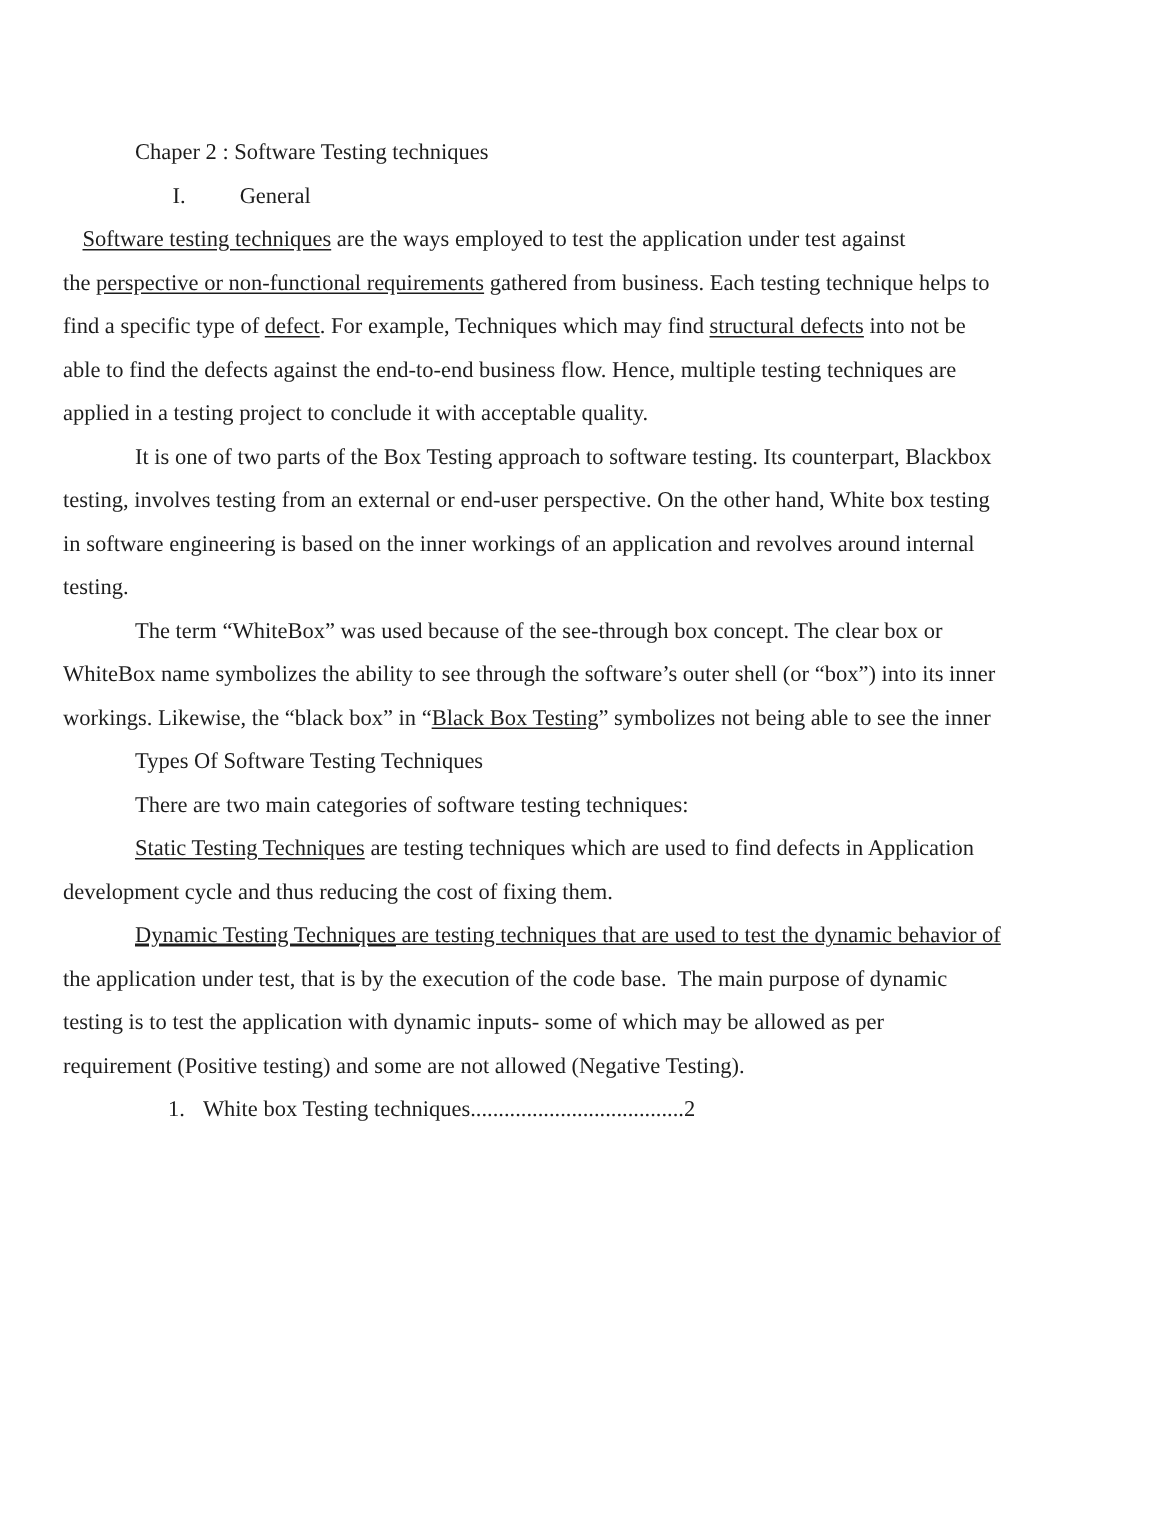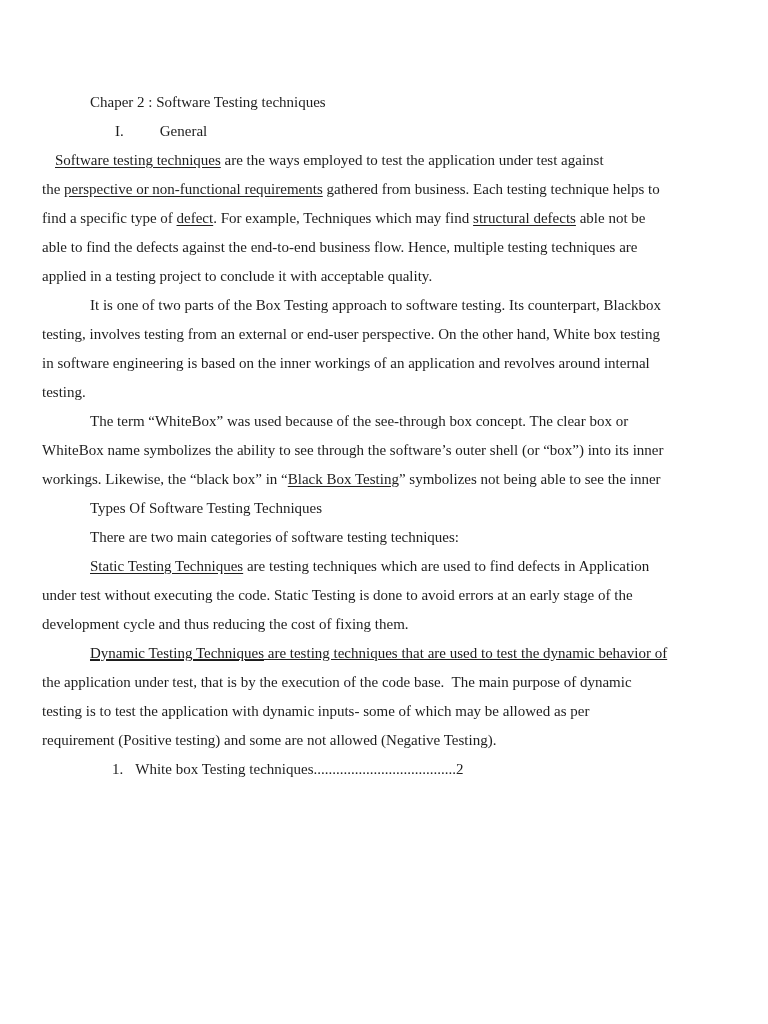--- a/index.html
+++ b/index.html
@@ -48,34 +48,33 @@
 </head>
 <body style="background: rgb(255, 255, 255);">
 
 <div class="viewer">
   <div class="page">
     <div class="content" id="doc-content" style="color: rgb(29, 29, 29);">
         <div class="line" style="padding-left: 48px;"><span class="seg">Chaper 2 : Software Testing techniques</span></div>
         <div class="line" style="padding-left: 73px;"><span class="seg">I.</span><span class="seg" style="margin-left: 36px;">General</span></div>
         <div class="line" style="padding-left: 13px;"><span class="seg u">Software testing techniques</span><span class="seg"> are the ways employed to test the application under test against</span></div>
         <div class="line"><span class="seg">the </span><span class="seg u">perspective or non-functional requirements</span><span class="seg"> gathered from business. Each testing technique helps to</span></div>
-        <div class="line"><span class="seg">find a specific type of </span><span class="seg u">defect</span><span class="seg">. For example, Techniques which may find </span><span class="seg u">structural defects</span><span class="seg"> able not be</span></div>
+        <div class="line"><span class="seg">find a specific type of </span><span class="seg u">defect</span><span class="seg">. For example, Techniques which may find </span><span class="seg u">structural defects</span><span class="seg"> into not be</span></div>
         <div class="line"><span class="seg">able to find the defects against the end-to-end business flow. Hence, multiple testing techniques are</span></div>
         <div class="line"><span class="seg">applied in a testing project to conclude it with acceptable quality.</span></div>
         <div class="line" style="padding-left: 48px;"><span class="seg">It is one of two parts of the Box Testing approach to software testing. Its counterpart, Blackbox</span></div>
         <div class="line"><span class="seg">testing, involves testing from an external or end-user perspective. On the other hand, White box testing</span></div>
         <div class="line"><span class="seg">in software engineering is based on the inner workings of an application and revolves around internal</span></div>
         <div class="line"><span class="seg">testing.</span></div>
         <div class="line" style="padding-left: 48px;"><span class="seg">The term “WhiteBox” was used because of the see-through box concept. The clear box or</span></div>
         <div class="line"><span class="seg">WhiteBox name symbolizes the ability to see through the software’s outer shell (or “box”) into its inner</span></div>
         <div class="line"><span class="seg">workings. Likewise, the “black box” in “</span><span class="seg u">Black Box Testing</span><span class="seg">” symbolizes not being able to see the inner</span></div>
         <div class="line" style="padding-left: 48px;"><span class="seg">Types Of Software Testing Techniques</span></div>
         <div class="line" style="padding-left: 48px;"><span class="seg">There are two main categories of software testing techniques:</span></div>
         <div class="line" style="padding-left: 48px;"><span class="seg u">Static Testing Techniques</span><span class="seg"> are testing techniques which are used to find defects in Application</span></div>
-        <div class="line"><span class="seg">under test without executing the code. Static Testing is done to avoid errors at an early stage of the</span></div>
         <div class="line"><span class="seg">development cycle and thus reducing the cost of fixing them.</span></div>
         <div class="line" style="padding-left: 48px; text-decoration: underline;"><span class="seg u">Dynamic Testing Techniques</span><span class="seg"> are testing techniques that are used to test the dynamic behavior of</span></div>
         <div class="line"><span class="seg">the application under test, that is by the execution of the code base.  The main purpose of dynamic</span></div>
         <div class="line"><span class="seg">testing is to test the application with dynamic inputs- some of which may be allowed as per</span></div>
         <div class="line"><span class="seg">requirement (Positive testing) and some are not allowed (Negative Testing).</span></div>
         <div class="line" style="padding-left: 70px;"><span class="seg">1.</span><span class="seg" style="margin-left: 12px;">White box Testing techniques......................................2</span></div>
       </div>
   </div>
 </div>
 

